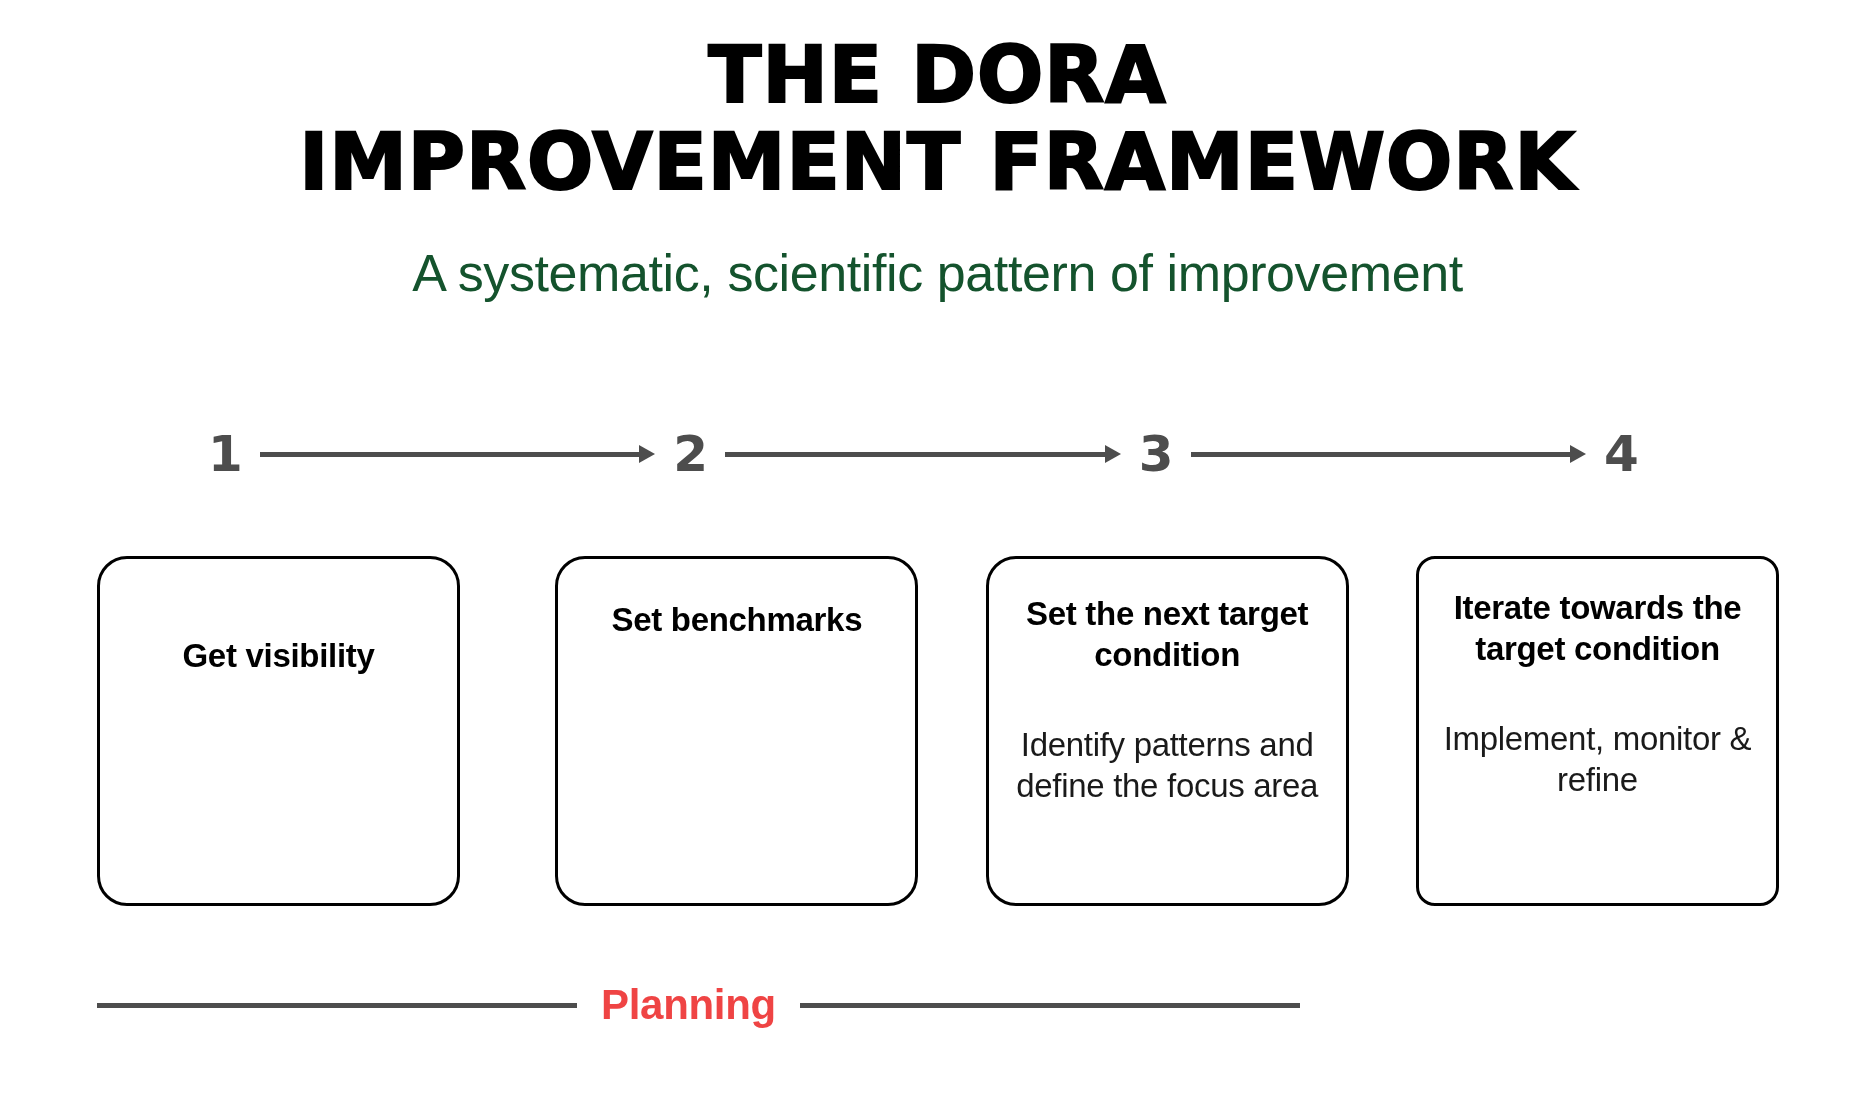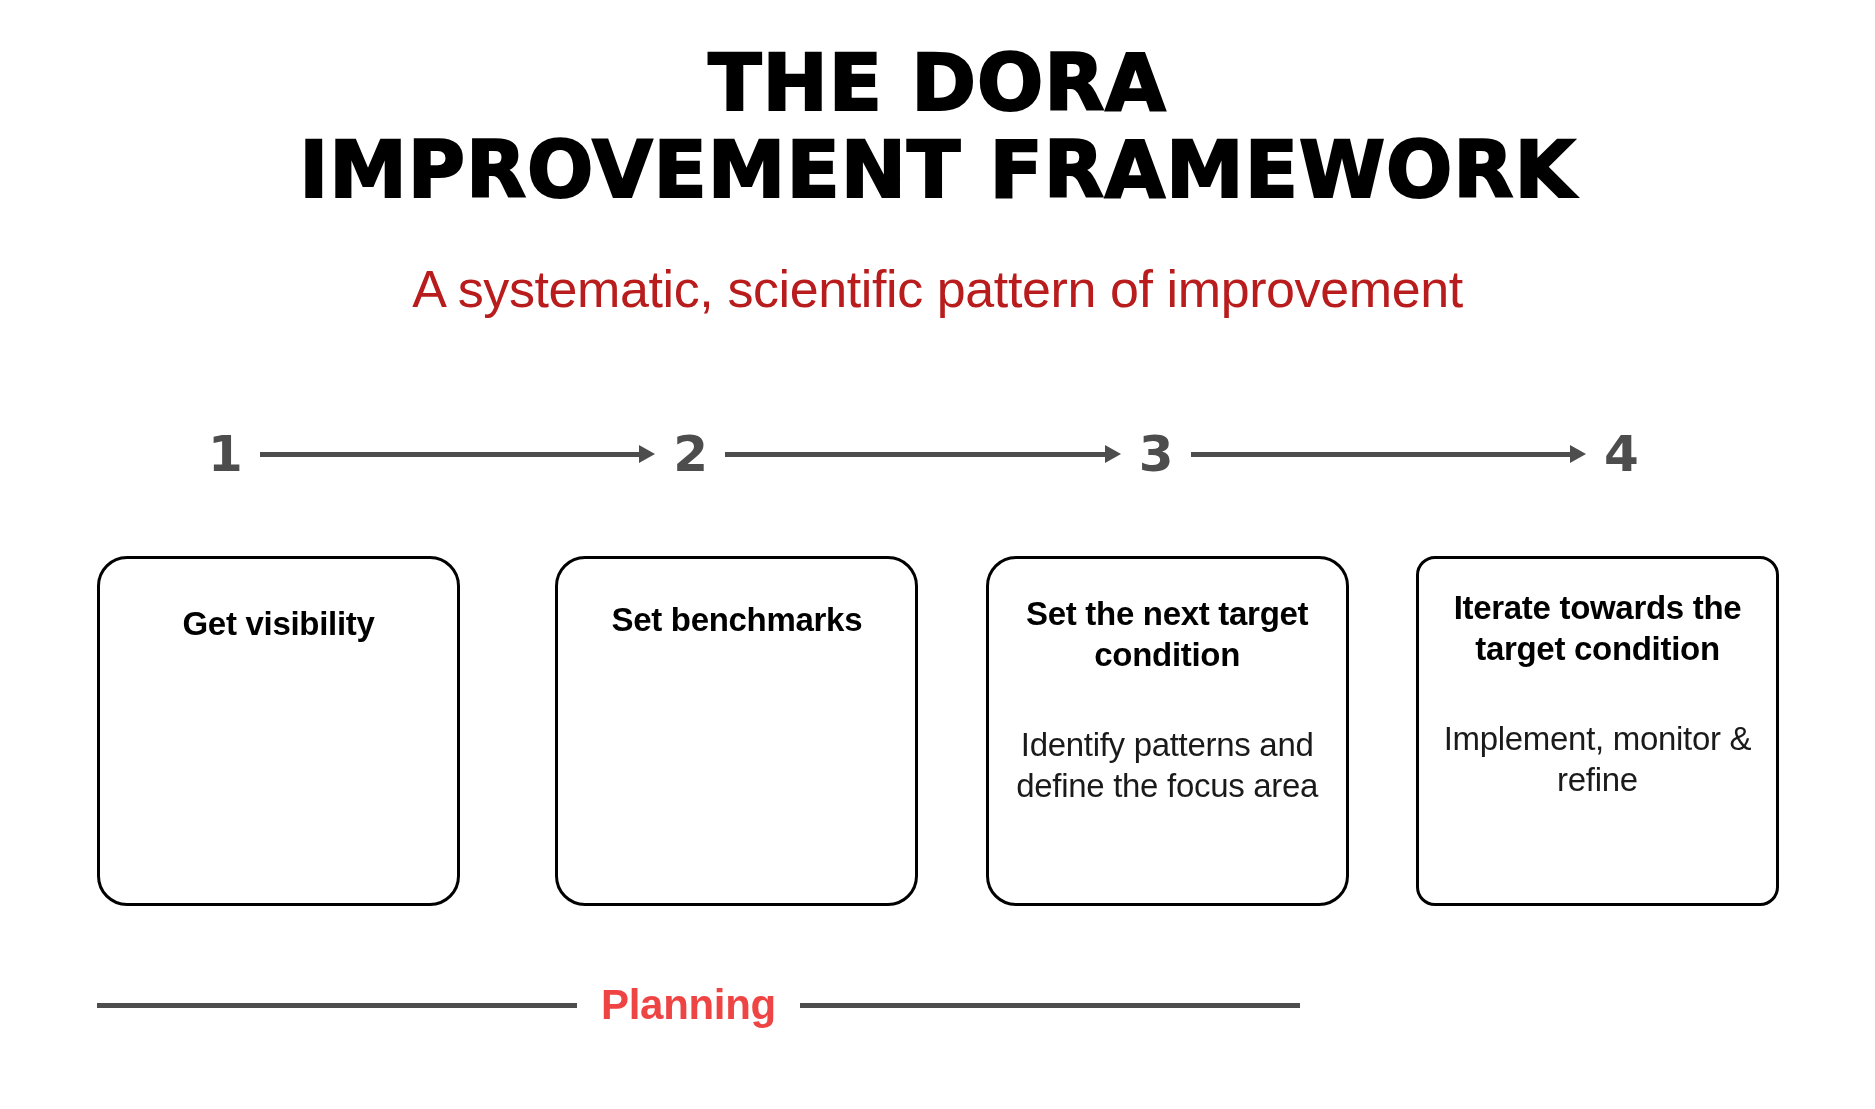--- a/index.html
+++ b/index.html
@@ -17,21 +17,21 @@
 
   
   .header {
     position: absolute;
     top: 0;
     left: 0;
     width: 1875px;
     text-align: center;
   }
   .title {
-    margin: 16px;
+    margin: 8px;
     padding-top: 24px;
     font-family: "DejaVu Sans", sans-serif;
     font-weight: 700;
     font-size: 78px;
     line-height: 1.12;
     letter-spacing: 1px;
     color: #000000;
     text-transform: uppercase;
     -webkit-text-stroke: 2.2px #000000;
   }
@@ -39,21 +39,21 @@
     display: block;
     white-space: nowrap;
   }
   .subtitle {
     margin: 0;
     padding-top: 30px;
     font-family: "Liberation Sans", sans-serif;
     font-weight: 400;
     font-size: 52px;
     line-height: 1.1;
-    color: #b91c1c;
+    color: #14532d;
     letter-spacing: -0.4px;
   }
 
   
   .steps-row {
     position: absolute;
     top: 424px;
     left: 208px;
     width: 1430px;
     height: 60px;
@@ -140,21 +140,21 @@
     letter-spacing: -0.3px;
   }
   .card-body b {
     font-weight: 700;
     color: #000000;
   }
   .gap-large { height: 48px; }
   .gap-small { height: 4px; }
 
   
-  .card-1 { justify-content: flex-start; padding-top: 44px; text-align: right; }
+  .card-1 { justify-content: flex-start; padding-top: 76px; text-align: right; }
   .card-2 { justify-content: flex-start; padding-top: 40px; margin-left: 28px; }
   .card-3 { justify-content: flex-start; padding-top: 34px; }
   .card-4 { justify-content: flex-start; padding-top: 28px; border-radius: 19px; }
 
   
   .phase-bar {
     position: absolute;
     top: 975px;
     left: 97px;
     width: 1682px;

